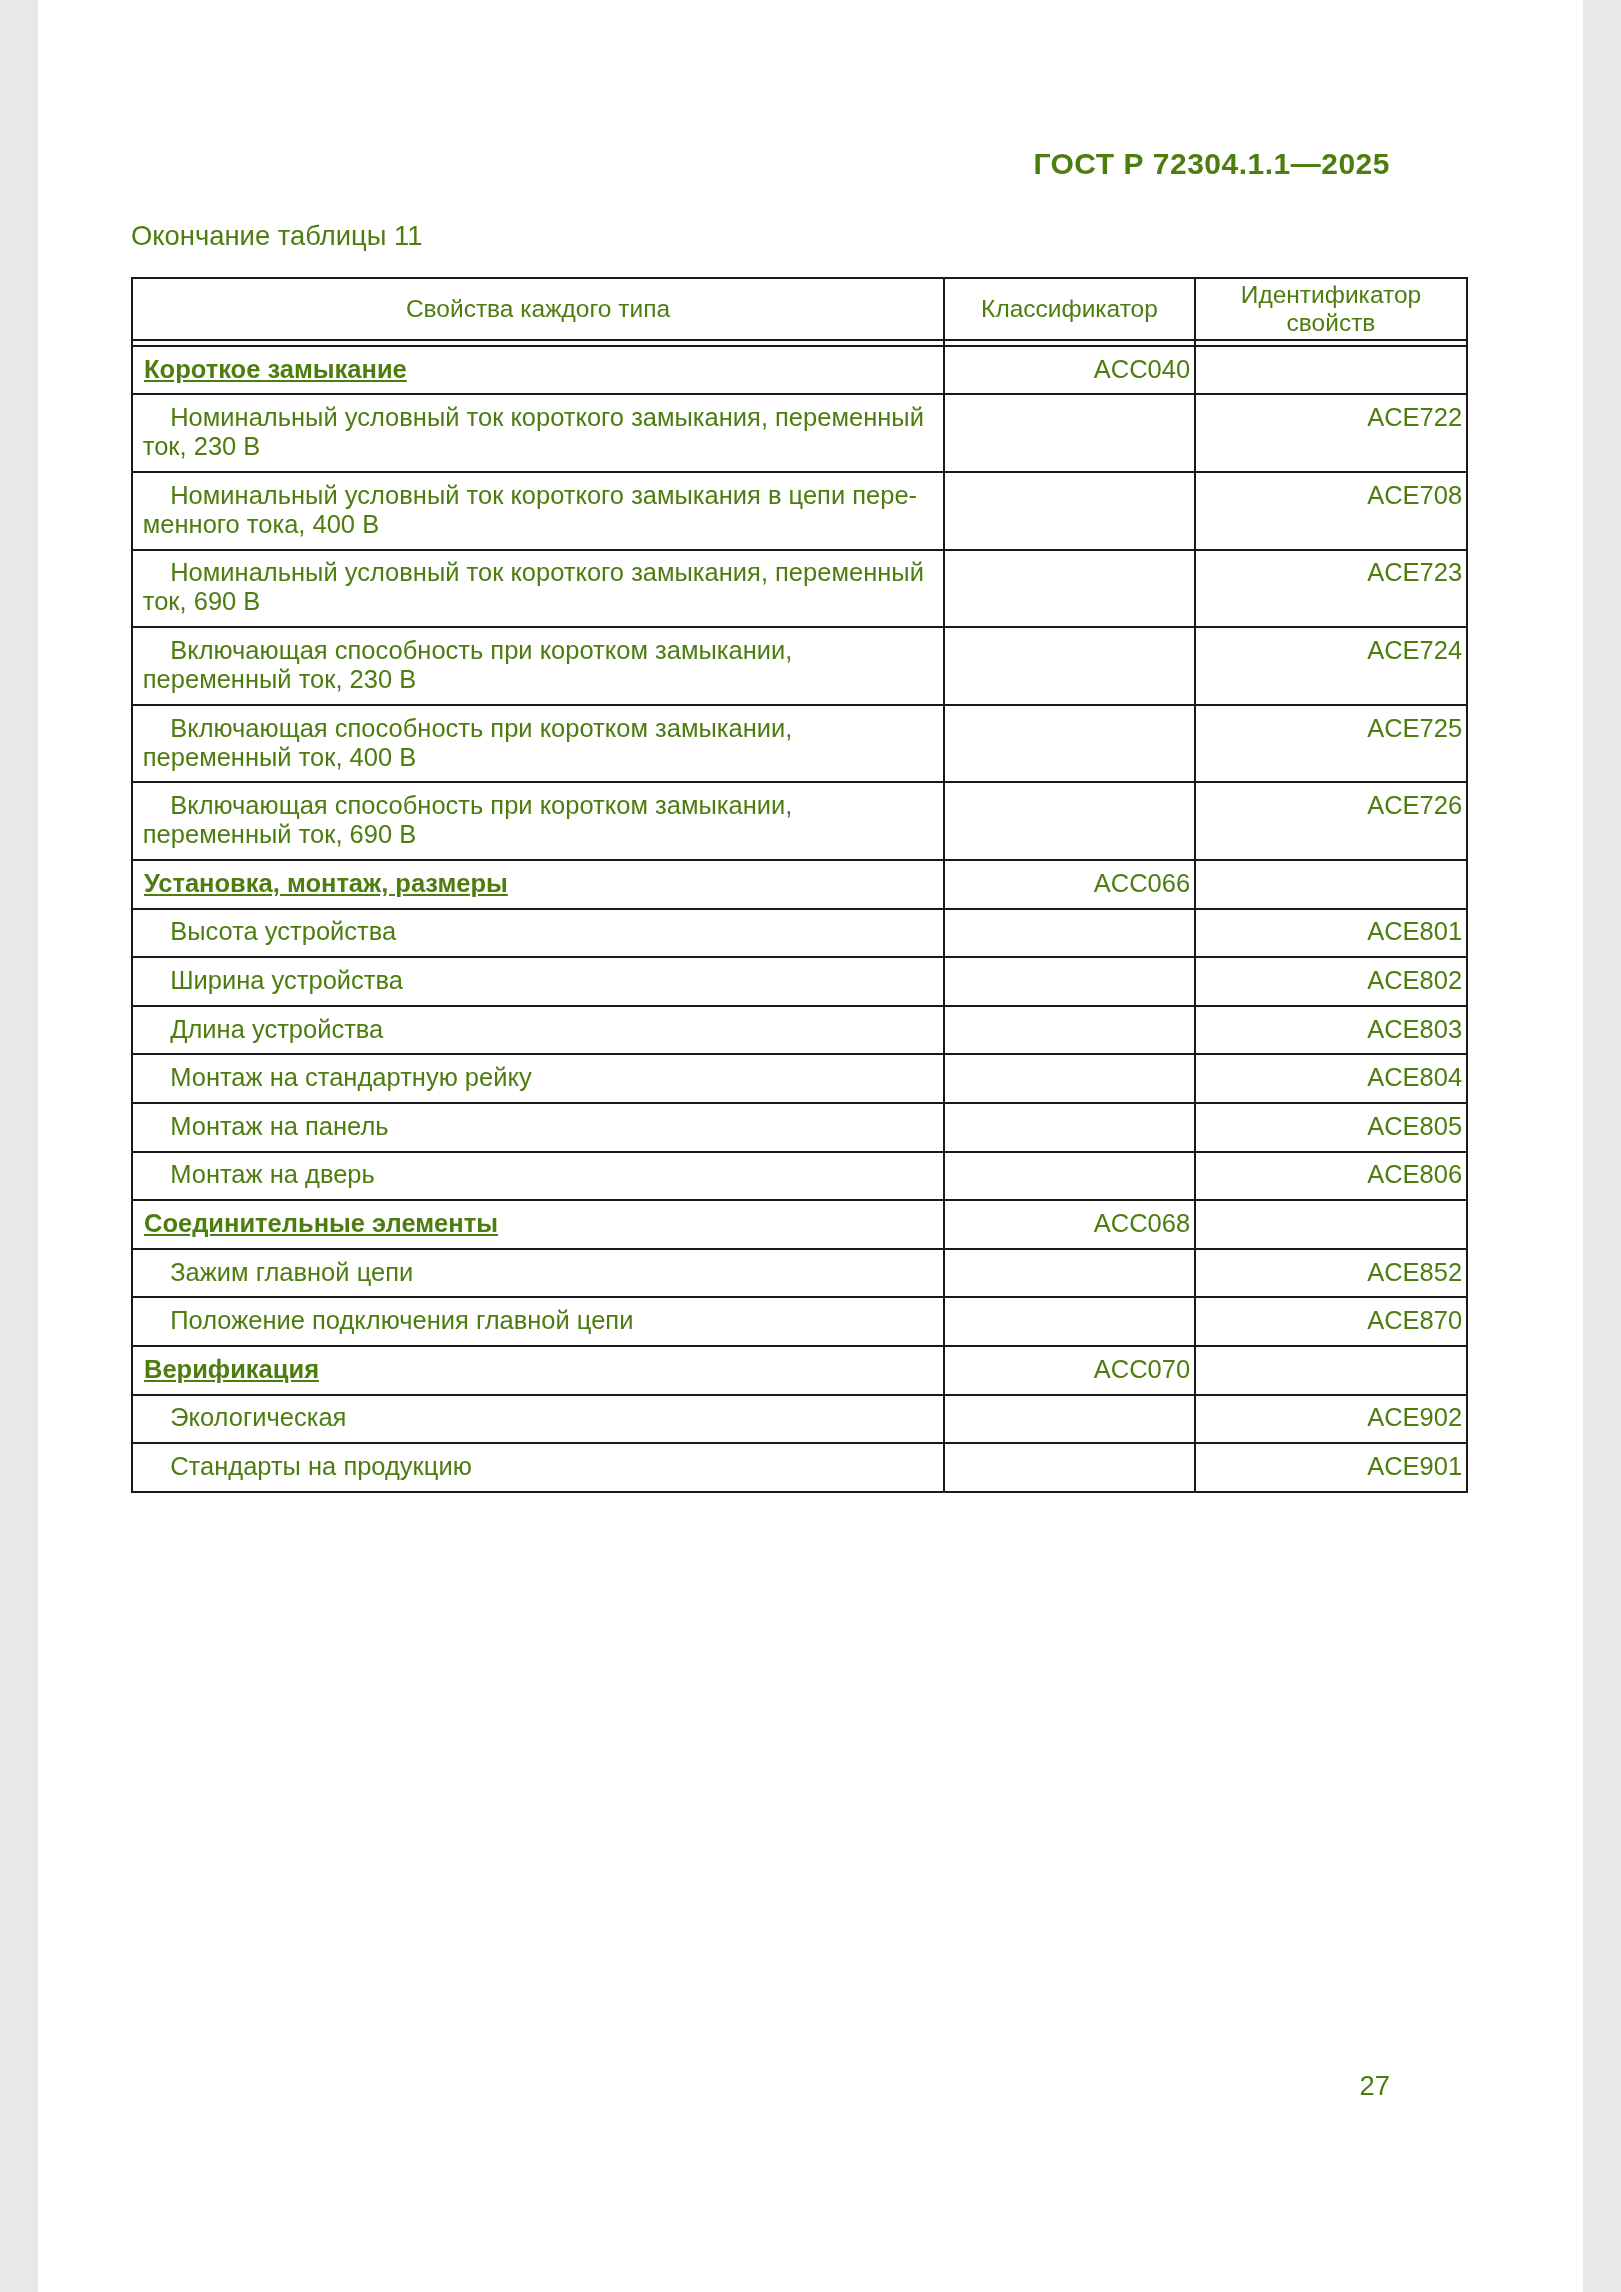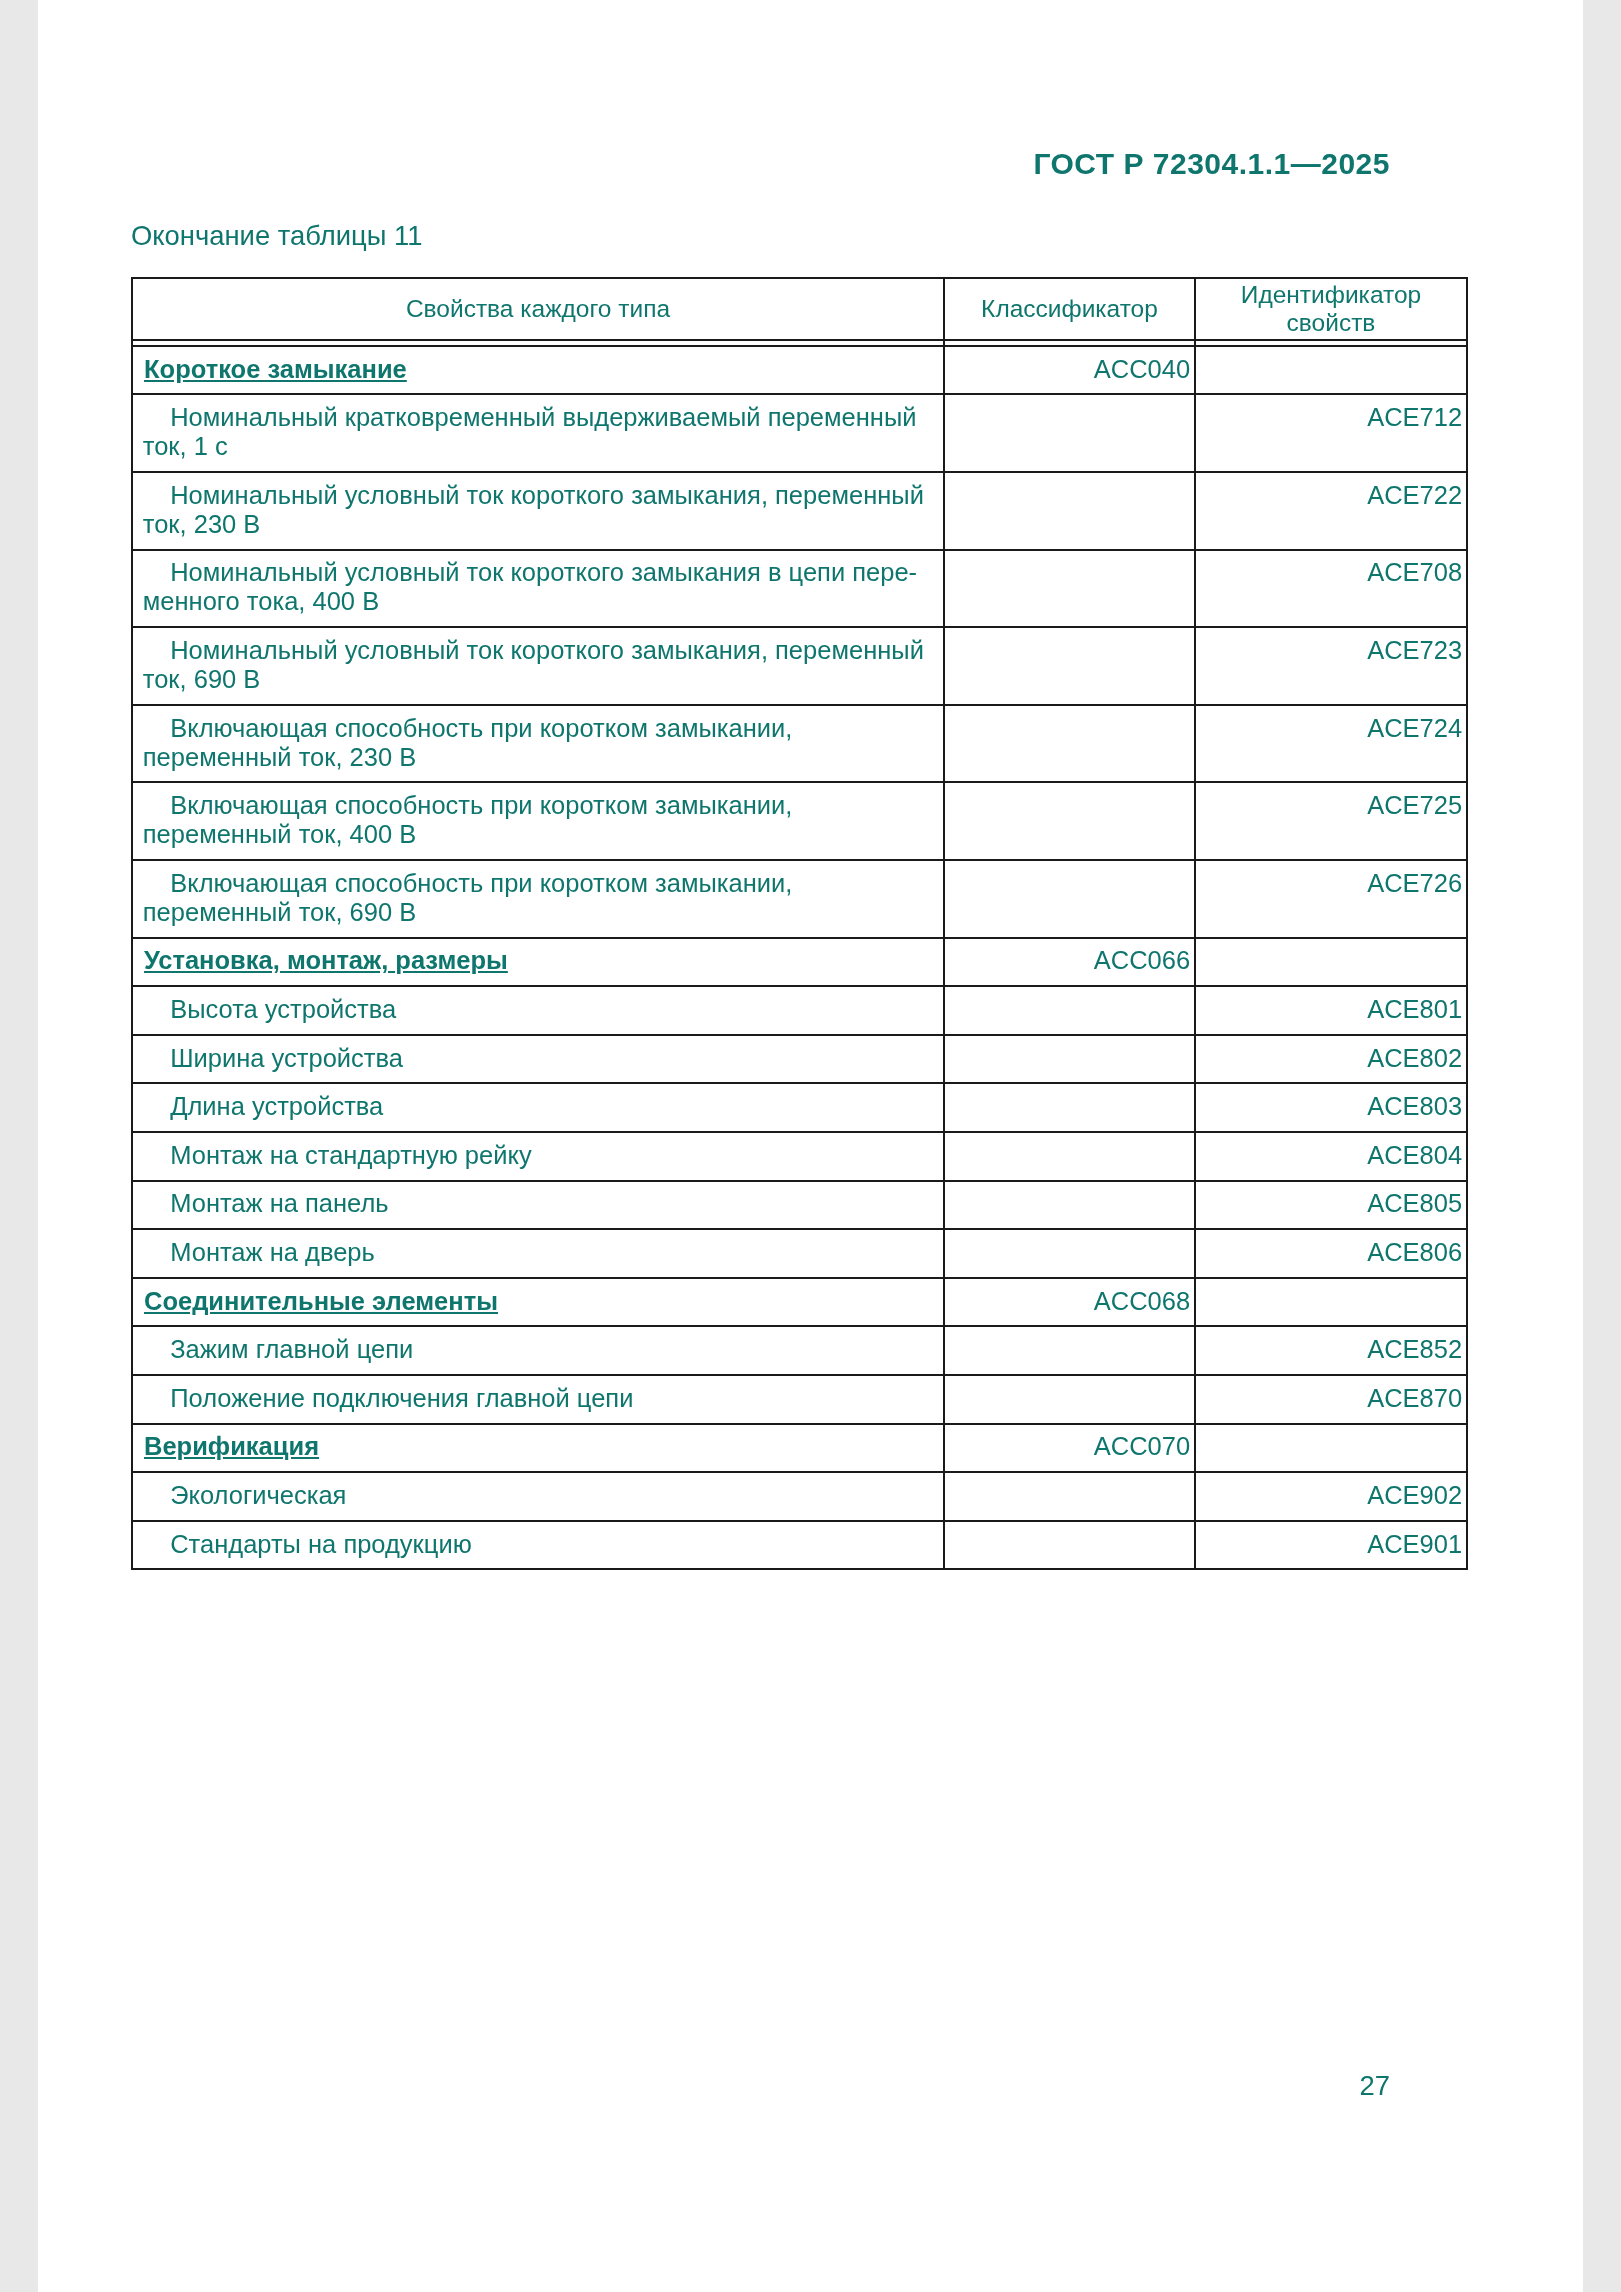--- a/index.html
+++ b/index.html
@@ -7,21 +7,21 @@
     padding: 0;
     background: #e8e8e8;
   }
   .page {
     position: relative;
     width: 1545px;
     height: 2293px;
     margin: 0 auto;
     background: #ffffff;
     font-family: "Liberation Sans", sans-serif;
-    color: #0f766e;
+    color: #4d7c0f;
     overflow: hidden;
   }
   .doc-header {
     position: absolute;
     top: 147px;
     right: 193px;
     font-size: 30px;
     font-weight: bold;
     letter-spacing: 0.5px;
     white-space: nowrap;
@@ -124,26 +124,20 @@
         <td></td>
         <td></td>
         <td></td>
       </tr>
     <tr class="section">
           <td class="col-prop">Короткое замыкание</td>
           <td class="col-class">ACC040</td>
           <td class="col-id"></td>
         </tr>
         <tr class="property">
-          <td class="col-prop">Номинальный кратковременный выдерживаемый переменный
-ток, 1 с</td>
-          <td class="col-class"></td>
-          <td class="col-id">ACE712</td>
-        </tr>
-        <tr class="property">
           <td class="col-prop">Номинальный условный ток короткого замыкания, переменный
 ток, 230 В</td>
           <td class="col-class"></td>
           <td class="col-id">ACE722</td>
         </tr>
         <tr class="property">
           <td class="col-prop">Номинальный условный ток короткого замыкания в цепи пере-
 менного тока, 400 В</td>
           <td class="col-class"></td>
           <td class="col-id">ACE708</td>

